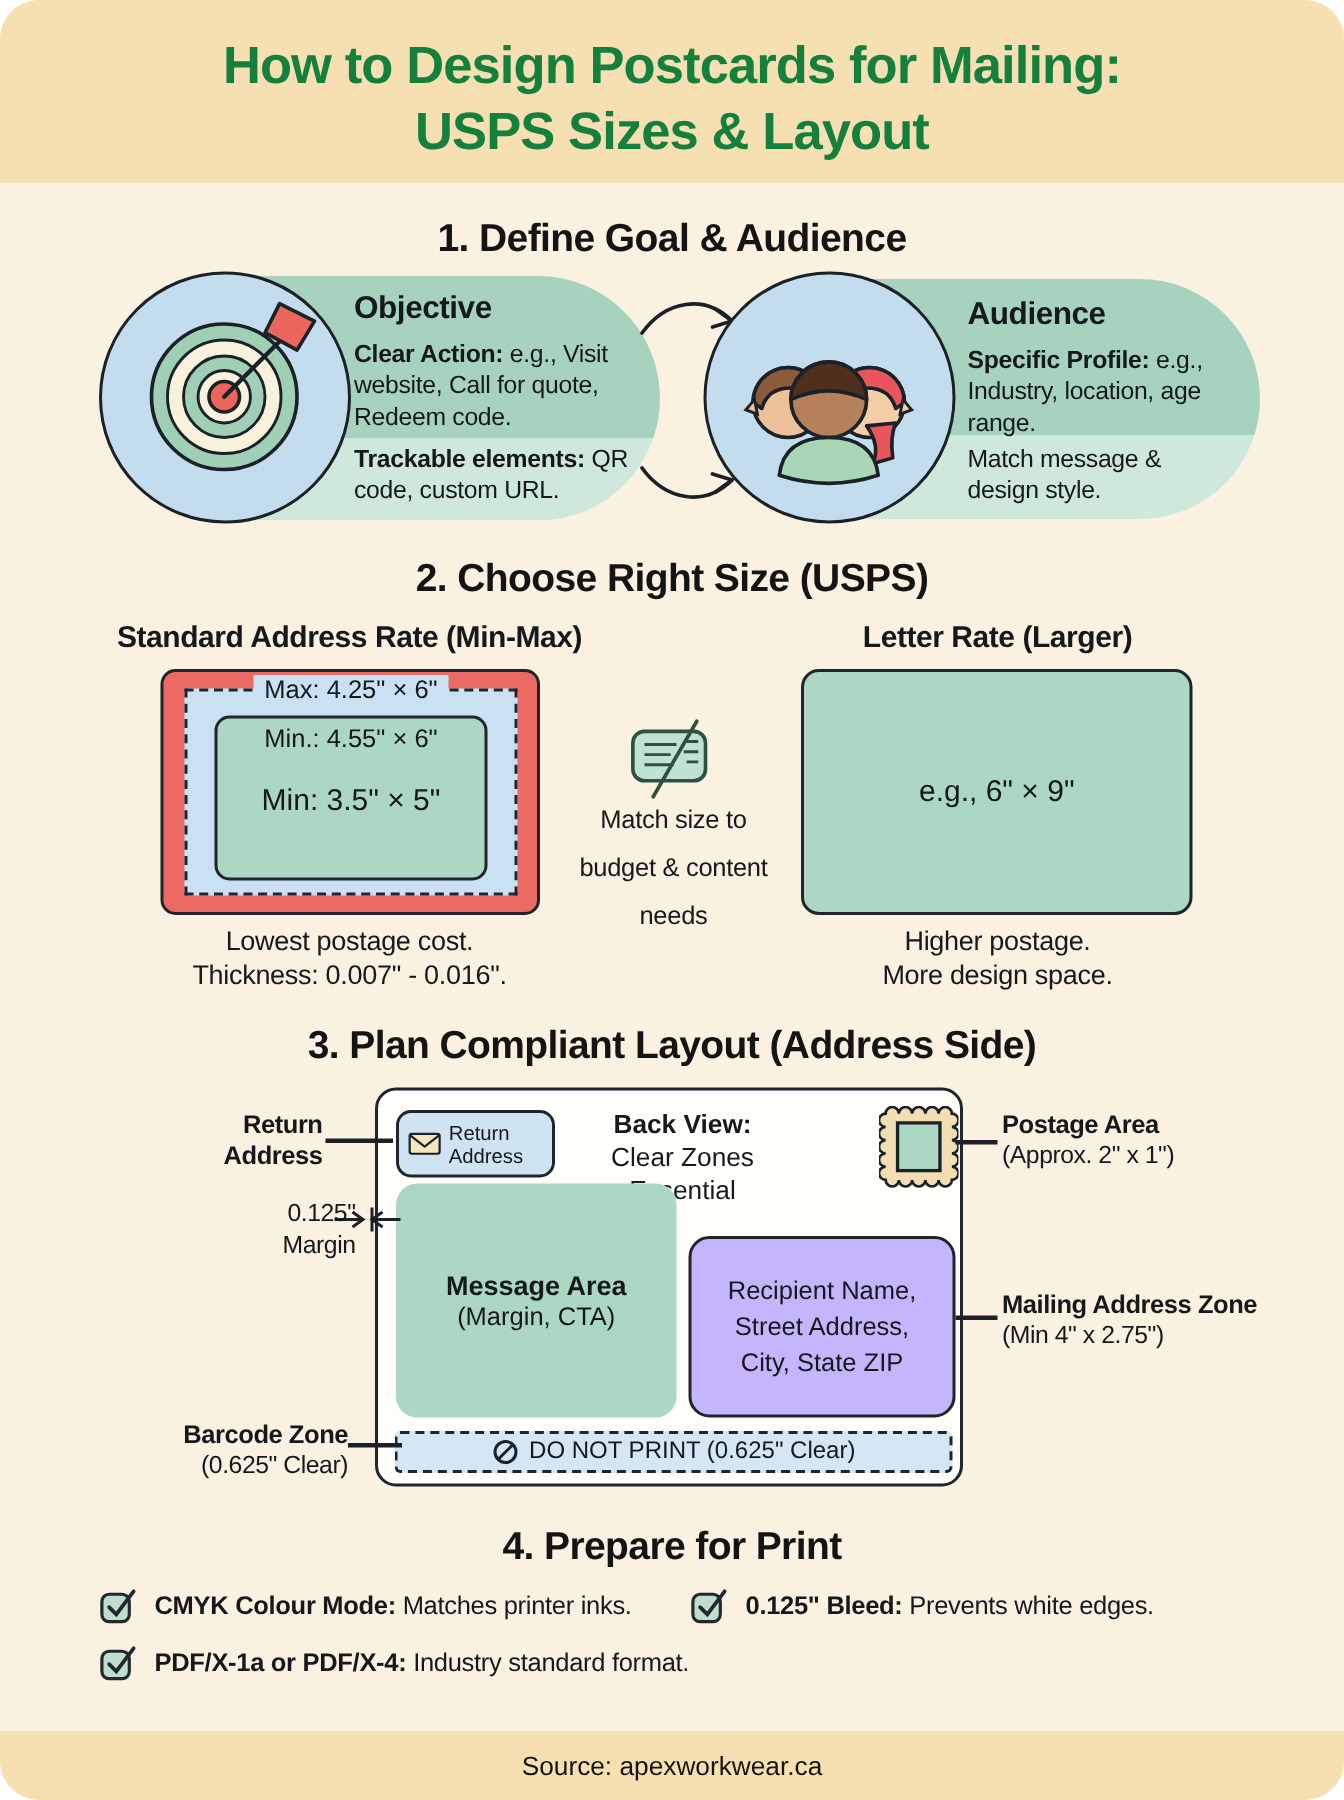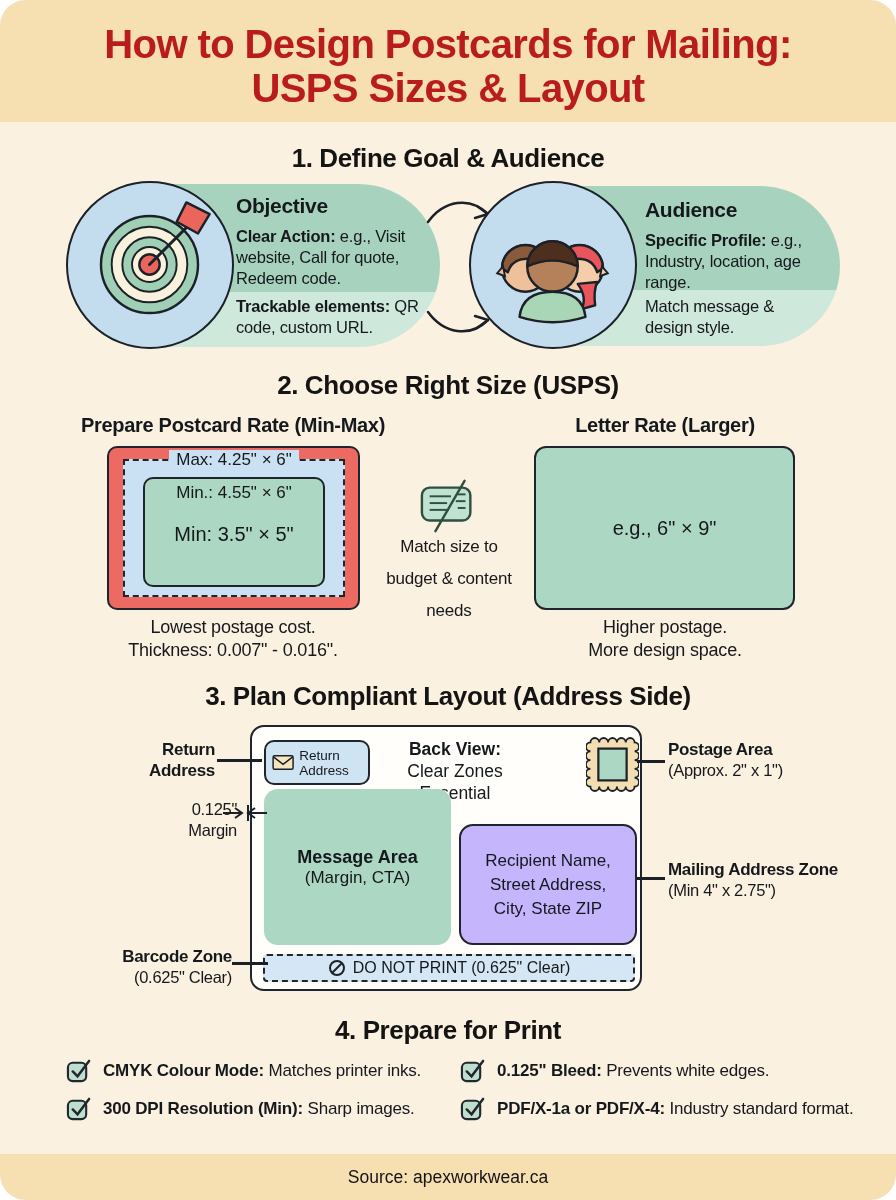--- a/index.html
+++ b/index.html
@@ -4,22 +4,22 @@
 <style>
   html,body{margin:0;padding:0;background:#ffffff;}
   body{font-family:"Liberation Sans","DejaVu Sans",sans-serif;color:#15181c;}
   #card{position:relative;width:896px;height:1200px;margin:0 auto;background:#FAF1E0;
         border-radius:26px;overflow:hidden;}
   .abs{position:absolute;}
   .b{font-weight:bold;}
   .center{text-align:center;}
   .right{text-align:right;}
   #header-band{left:0;top:0;width:896px;height:122px;background:#F6DFB1;}
-  .main-title{width:896px;text-align:center;font-weight:bold;font-size:40px;line-height:44px;
-              letter-spacing:-0.6px;color:#b91c1c;}
+  .main-title{width:896px;text-align:center;font-weight:bold;font-size:35px;line-height:44px;
+              letter-spacing:-0.6px;color:#15803d;}
   .h-section{width:896px;left:0;text-align:center;font-weight:bold;font-size:26px;
              letter-spacing:-0.4px;color:#141414;}
   .h-sub{font-weight:bold;font-size:20px;letter-spacing:-0.3px;}
   .circle{width:168px;height:168px;border-radius:50%;background:#C3DDEF;border:2.5px solid #1C2128;
           box-sizing:border-box;}
   .pill{overflow:hidden;border-radius:0 82px 82px 0;}
   .pill .seg-top{position:absolute;left:0;top:0;width:100%;background:#A7D3BE;}
   .pill .seg-bot{position:absolute;left:0;bottom:0;width:100%;background:#CEE8DB;}
   .pill-title{font-size:21px;font-weight:bold;letter-spacing:-0.3px;}
   .pill-text{font-size:16.5px;line-height:21px;letter-spacing:-0.2px;}
@@ -98,21 +98,21 @@
 
       <circle cx="84" cy="86" r="26" fill="#B5815B" stroke="#1C2128" stroke-width="2.5"></circle>
       <path d="M58,86 a26 26 0 0 1 52 0 q-26,-12 -52,0 z" fill="#4E2F1D" stroke="#1C2128" stroke-width="2.5" stroke-linejoin="round"></path>
 
       <path d="M50,138 q3,-26 34,-26 q31,0 34,26 q-34,11 -68,0 z" fill="#A9D6B6" stroke="#1C2128" stroke-width="2.5" stroke-linejoin="round"></path>
     </svg>
   </div>
 
   <div class="h-section abs" style="top:370px;">2. Choose Right Size (USPS)</div>
 
-  <div class="abs h-sub center" style="left:58px;top:414px;width:350px;">Prepare Postcard Rate (Min-Max)</div>
+  <div class="abs h-sub center" style="left:58px;top:414px;width:350px;">Standard Address Rate (Min-Max)</div>
 
   <div class="abs" style="left:107px;top:446px;width:253px;height:164px;background:#EC6A61;
        border:2.5px solid #20242C;border-radius:10px;box-sizing:border-box;"></div>
   <div class="abs" style="left:123px;top:459px;width:222px;height:138px;background:#C9E1F2;
        border:2px dashed #20242C;box-sizing:border-box;">
     <div class="abs center" style="left:0;top:-11px;width:100%;">
       <span style="background:#C9E1F2;padding:0 7px;font-size:17px;">Max: 4.25" × 6"</span>
     </div>
   </div>
   <div class="abs" style="left:143px;top:477px;width:182px;height:110px;background:#ACD7C2;
@@ -244,27 +244,20 @@
         <rect x="2" y="5" width="19" height="19" rx="5" fill="#BEDFCD" stroke="#23282E" stroke-width="2.2"></rect>
         <path d="M7,14 l5,5 L24,3" fill="none" stroke="#23282E" stroke-width="2.6" stroke-linecap="round"></path>
       </svg>
       <span><span class="b">0.125" Bleed:</span><span> Prevents white edges.</span></span>
     </div>
     <div class="check-item">
       <svg width="25" height="25" viewBox="0 0 26 26">
         <rect x="2" y="5" width="19" height="19" rx="5" fill="#BEDFCD" stroke="#23282E" stroke-width="2.2"></rect>
         <path d="M7,14 l5,5 L24,3" fill="none" stroke="#23282E" stroke-width="2.6" stroke-linecap="round"></path>
       </svg>
-      <span><span class="b">300 DPI Resolution (Min):</span><span> Sharp images.</span></span>
-    </div>
-    <div class="check-item">
-      <svg width="25" height="25" viewBox="0 0 26 26">
-        <rect x="2" y="5" width="19" height="19" rx="5" fill="#BEDFCD" stroke="#23282E" stroke-width="2.2"></rect>
-        <path d="M7,14 l5,5 L24,3" fill="none" stroke="#23282E" stroke-width="2.6" stroke-linecap="round"></path>
-      </svg>
       <span><span class="b">PDF/X-1a or PDF/X-4:</span><span> Industry standard format.</span></span>
     </div>
   </div>
 
   <div id="footer-band" class="abs">
     <div class="src">Source: apexworkwear.ca</div>
   </div>
 
 </div>
 

